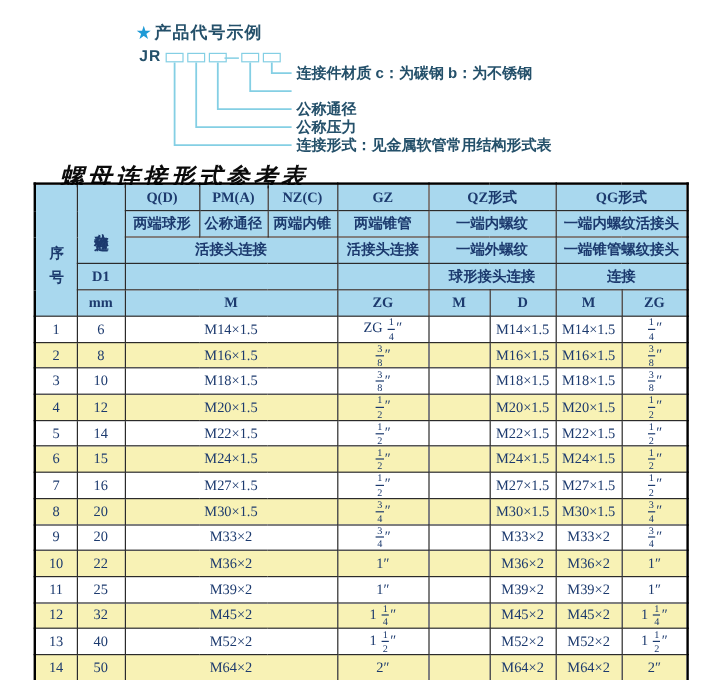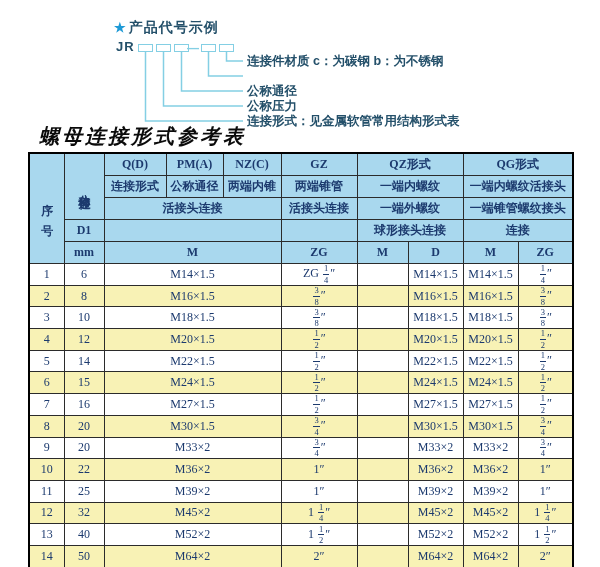--- a/index.html
+++ b/index.html
@@ -24,21 +24,21 @@
   .code-sep{
     position:absolute;left:187px;top:40.5px;color:#84cfe4;font-size:12px;font-weight:bold;
   }
   .connectors{position:absolute;left:0;top:0;width:600px;height:135px;}
   .diagram-label{
     position:absolute;left:247px;height:15px;line-height:15px;
     font-size:12.5px;font-weight:bold;color:#24506a;white-space:nowrap;
   }
   
   .table-title{
-    position:absolute;left:38px;top:122px;margin:1px;
+    position:absolute;left:38px;top:122px;margin:12px;
     font-family:Liberation Mono, monospace;
     font-style:italic;font-weight:bold;font-size:20px;color:#0b0b0b;
     letter-spacing:3px;
   }
   
   table.ref{
     position:absolute;left:28px;top:152px;width:546px;
     border-collapse:collapse;table-layout:fixed;
     font-family:"Liberation Serif","DejaVu Serif",serif;
     color:#1c3a6e;
@@ -122,21 +122,21 @@
         <th rowspan="5" class="v-seq">序号</th>
         <th rowspan="3" class="v-dn">公称通径</th>
         <th>Q(D)</th>
         <th>PM(A)</th>
         <th>NZ(C)</th>
         <th>GZ</th>
         <th colspan="2">QZ形式</th>
         <th colspan="2">QG形式</th>
       </tr>
       <tr>
-        <th>连接形式</th>
+        <th>两端球形</th>
         <th>公称通径</th>
         <th>两端内锥</th>
         <th>两端锥管</th>
         <th colspan="2">一端内螺纹</th>
         <th colspan="2">一端内螺纹活接头</th>
       </tr>
       <tr>
         <th colspan="3">活接头连接</th>
         <th>活接头连接</th>
         <th colspan="2">一端外螺纹</th>

